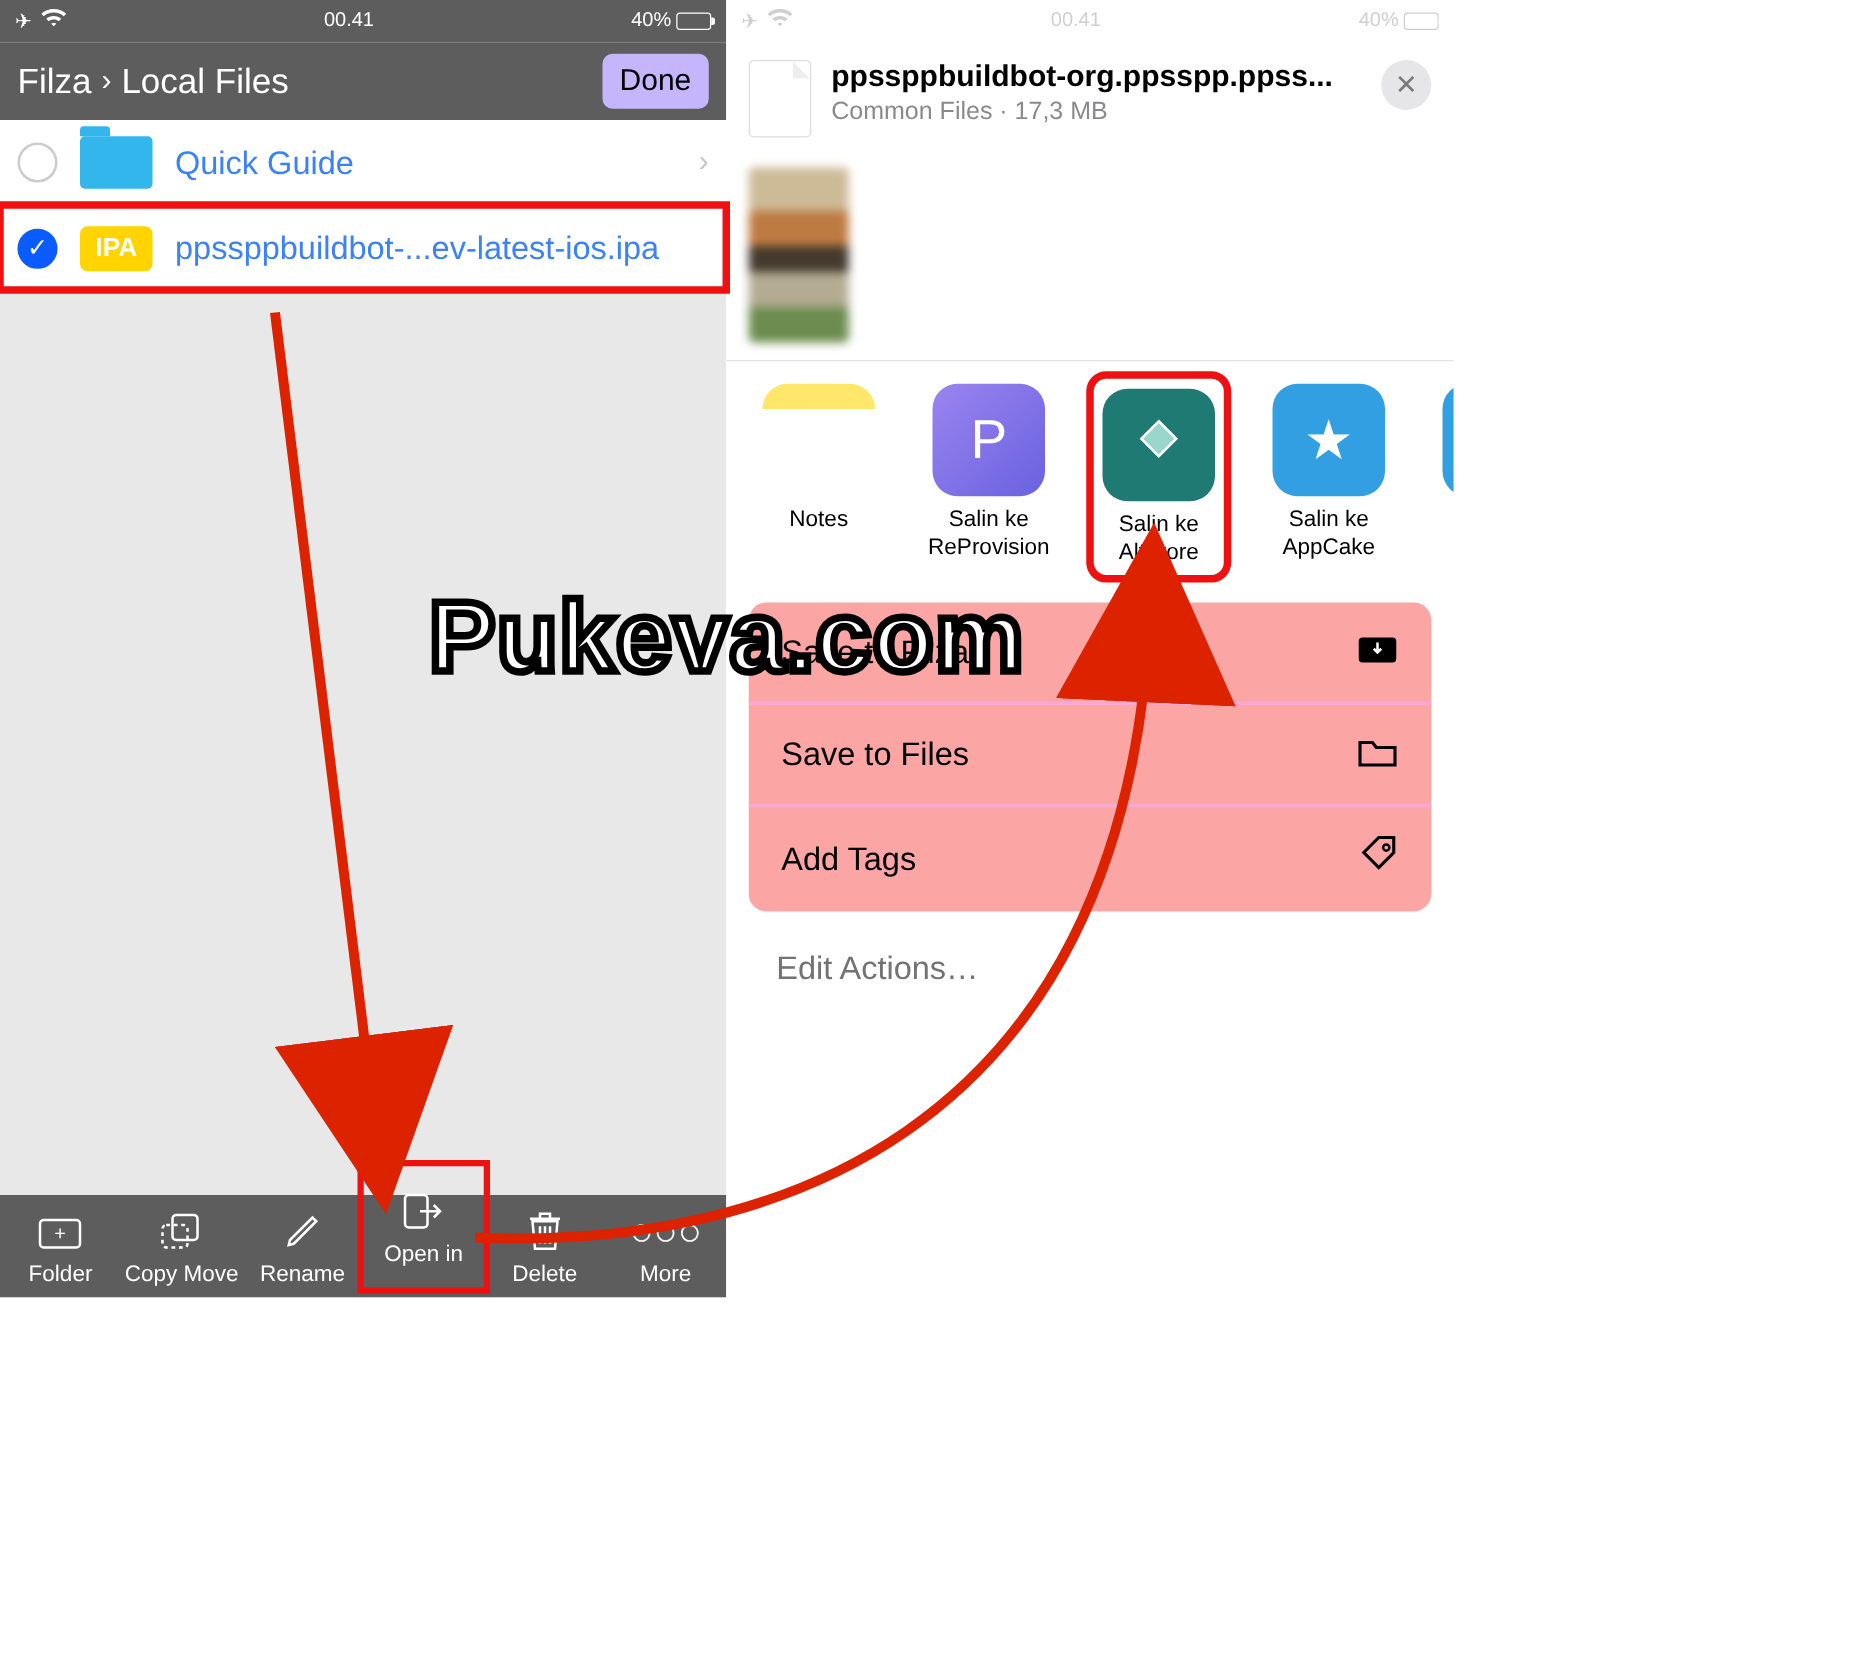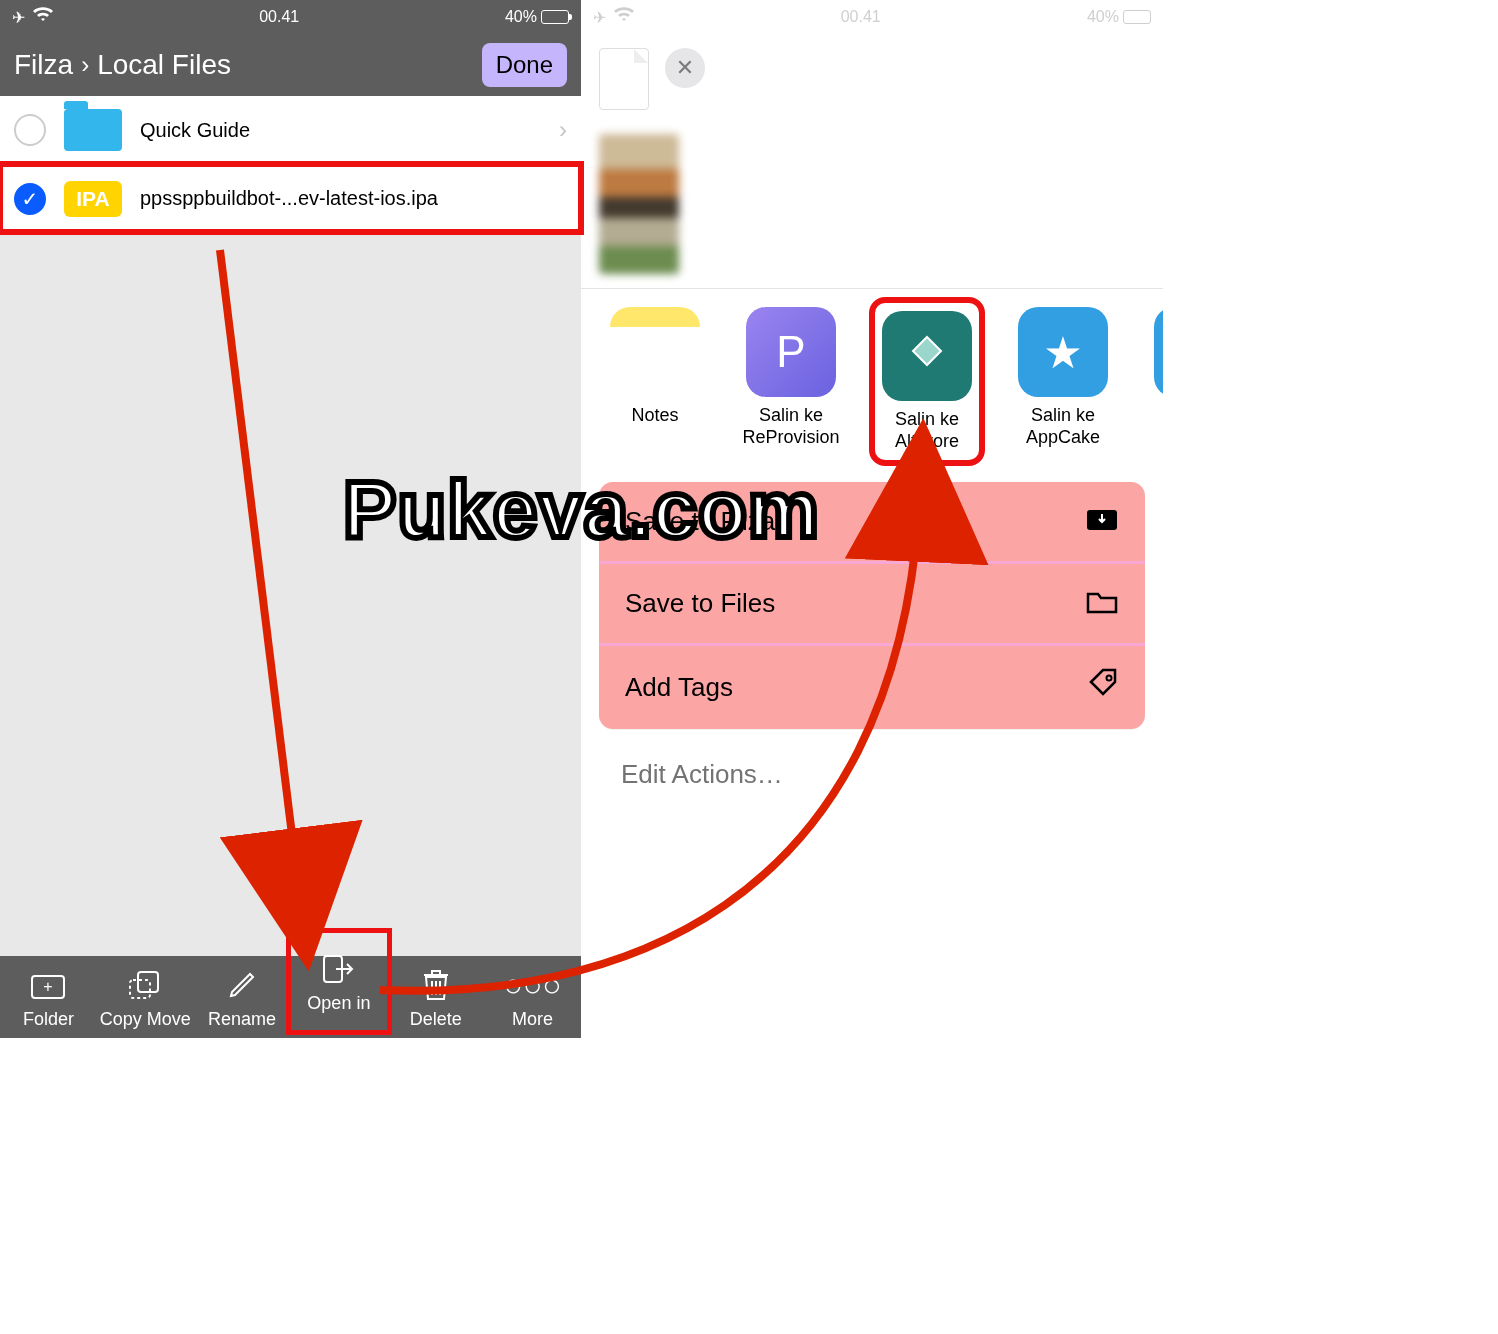--- a/index.html
+++ b/index.html
@@ -24,21 +24,21 @@
 
 
 .file-rows { background: #fff; }
 .file-row { display: flex; align-items: center; padding: 10px 14px; gap: 18px; height: 68px; position: relative; }
 .file-row + .file-row { border-top: 1px solid #ddd; }
 .radio { width: 32px; height: 32px; border-radius: 50%; border: 2px solid #ccc; flex-shrink: 0; }
 .radio.checked { background: #0a5cff; border-color: #0a5cff; display: flex; align-items: center; justify-content: center; color: #fff; font-size: 20px; }
 .folder-ico { width: 58px; height: 42px; background: #33b6ec; border-radius: 4px; position: relative; flex-shrink: 0; }
 .folder-ico::before { content:""; position:absolute; top:-8px; left:0; width:24px; height:8px; background:#33b6ec; border-radius:3px 3px 0 0; }
 .ipa-badge { width: 58px; height: 36px; background: #ffd400; border-radius: 6px; display: flex; align-items: center; justify-content: center; color: #fff; font-size: 21px; font-weight: 700; flex-shrink: 0; }
-.file-text { font-size: 20px; color: #000000; }
+.file-text { font-size: 26px; color: #3b82f6; }
 .row-chev { margin-left: auto; color: #c5c5c7; font-size: 24px; }
 .highlight-row { outline: 6px solid #e11; outline-offset: -3px; z-index: 2; }
 
 
 .empty-area { flex: 1; }
 
 
 .toolbar { height: 82px; background: #5d5d5d; display: flex; justify-content: space-around; align-items: flex-end; padding: 8px 0; color: #fff; }
 .tool { display: flex; flex-direction: column; align-items: center; gap: 4px; width: 96px; }
 .tool-ico { width: 40px; height: 40px; display: flex; align-items: center; justify-content: center; font-size: 32px; }
@@ -193,20 +193,24 @@
     </div>
     <div>00.41</div>
     <div class="battery-pct">
       <span>40%</span>
       <span class="battery-icon" style="border-color:#cfcfcf"><span class="battery-fill" style="background:#d4d946"></span></span>
     </div>
   </div>
 
   <div class="share-header">
     <div class="fileicon"></div>
+    <div class="finfo">
+      <div class="fname">ppssppbuildbot-org.ppsspp.ppss...</div>
+      <div class="fmeta">Common Files · 17,3 MB</div>
+    </div>
     <button class="close-btn">✕</button>
   </div>
 
   <div class="share-targets">
     <div class="pixel"></div>
   </div>
 
   <div class="divider"></div>
 
   <div class="app-row">

